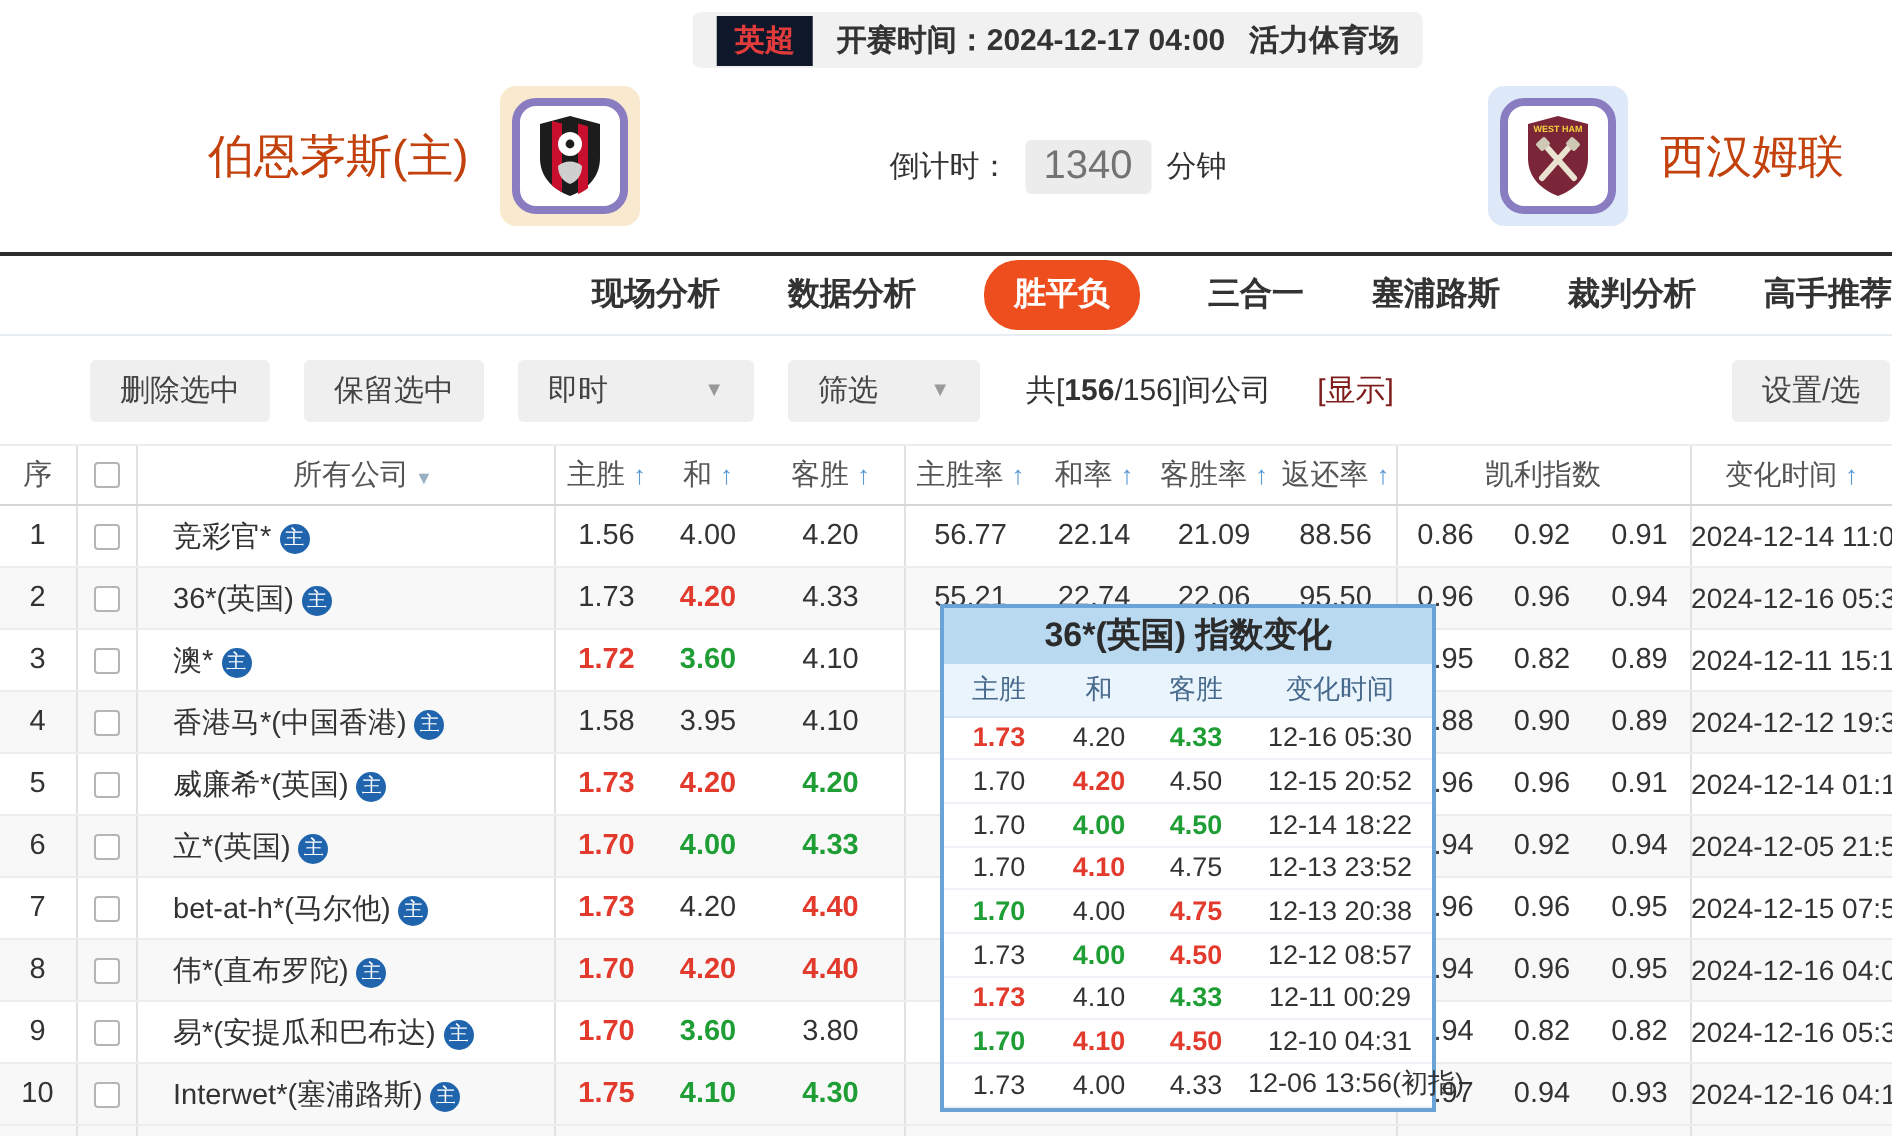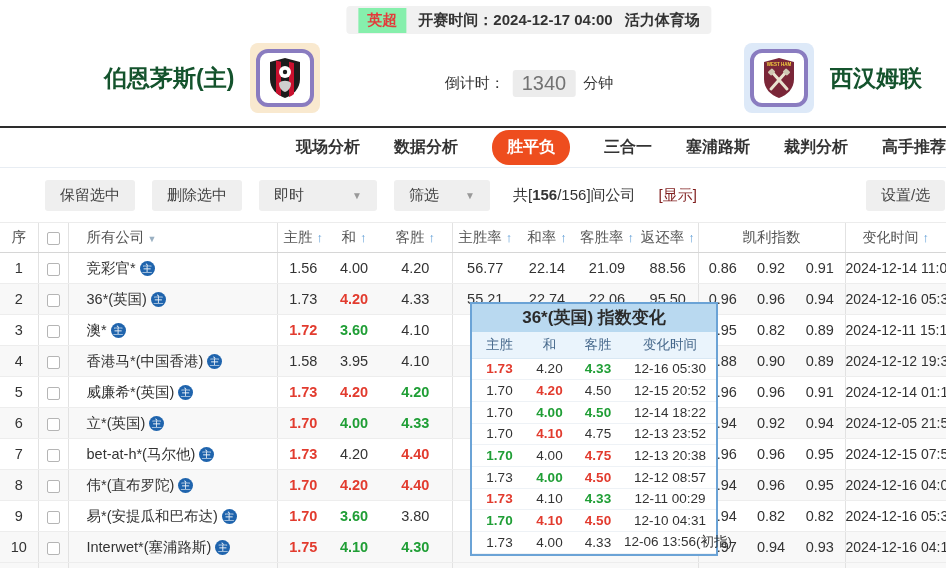--- a/index.html
+++ b/index.html
@@ -4,25 +4,25 @@
 <style>
   *{box-sizing:border-box;margin:0;padding:0}
   html,body{width:946px;height:568px}
   body{position:relative;overflow:hidden;background:#fff;color:#333;
        font-family:"Liberation Sans","DejaVu Sans",sans-serif}
 
   
   .topbar{position:absolute;left:529px;top:6px;transform:translateX(-50%);
     background:#f1f1f1;border-radius:4px;height:28px;display:flex;align-items:center;
     padding:0 12px;gap:12px;font-size:15px;font-weight:bold;white-space:nowrap}
-  .league{background:#86efac;color:#e23b3b;padding:3px 9px;font-weight:bold}
+  .league{background:#0f172a;color:#e23b3b;padding:3px 9px;font-weight:bold}
   .teamgrp{position:absolute;display:flex;align-items:center;gap:16px;top:42px;height:72px}
   .teamgrp.home{left:104px}
   .teamgrp.away{left:744px}
-  .teamname{font-size:23px;font-weight:bold;color:#14532d;white-space:nowrap}
+  .teamname{font-size:23px;font-weight:normal;color:#c2410c;white-space:nowrap}
   .badgebox{width:70px;height:70px;border-radius:8px;display:flex;align-items:center;justify-content:center}
   .badgebox.home{background:#f9e9cf}
   .badgebox.away{background:#dde9f8}
   .crest{width:58px;height:58px;background:#fff;border:4px solid #8a7cc0;border-radius:12px;
     display:flex;align-items:center;justify-content:center}
   .countdown{position:absolute;left:529px;top:70px;transform:translateX(-50%);
     display:flex;align-items:center;gap:8px;font-size:15px;white-space:nowrap}
   .cdbox{background:#ececec;border-radius:3px;padding:2px 9px}
   .cdval{color:#737373;font-weight:normal;font-size:20px}
 
@@ -140,22 +140,22 @@
     <div class="tab">现场分析</div>
     <div class="tab">数据分析</div>
     <div class="tab active">胜平负</div>
     <div class="tab">三合一</div>
     <div class="tab">塞浦路斯</div>
     <div class="tab">裁判分析</div>
     <div class="tab">高手推荐</div>
   </div>
 
 <div class="toolbar">
+  <button class="btn">删除选中</button>
   <button class="btn">保留选中</button>
-  <button class="btn">删除选中</button>
   <div class="btn sel time">
     <span>即时</span>
     <span class="arrow">▼</span>
   </div>
   <div class="btn sel filter">
     <span>筛选</span>
     <span class="arrow">▼</span>
   </div>
   <span class="count">
     <span>共[</span><b>156</b><span>/156]间公司</span>
@@ -178,21 +178,21 @@
       <col style="width:60px">
     <col style="width:49px">
       <col style="width:48px">
       <col style="width:50px">
       <col style="width:101px">
   </colgroup>
   <thead>
   <tr>
     <th class="c">序</th>
     <th class="c bl"><span class="cb"></span></th>
-    <th class="bl" style="text-align:left;padding-left:18px">
+    <th class="bl" style="text-align:center;padding-left:18px">
       <span>所有公司</span><span class="filtericon">▼</span>
     </th>
     <th class="c bl"><span>主胜</span> <span class="sortup">↑</span></th>
     <th class="c"><span>和</span> <span class="sortup">↑</span></th>
     <th class="c"><span>客胜</span> <span class="sortup">↑</span></th>
     <th class="c bl"><span>主胜率</span> <span class="sortup">↑</span></th>
     <th class="c"><span>和率</span> <span class="sortup">↑</span></th>
     <th class="c"><span>客胜率</span> <span class="sortup">↑</span></th>
     <th class="c"><span>返还率</span> <span class="sortup">↑</span></th>
     <th class="c bl" colspan="3">凯利指数</th>

